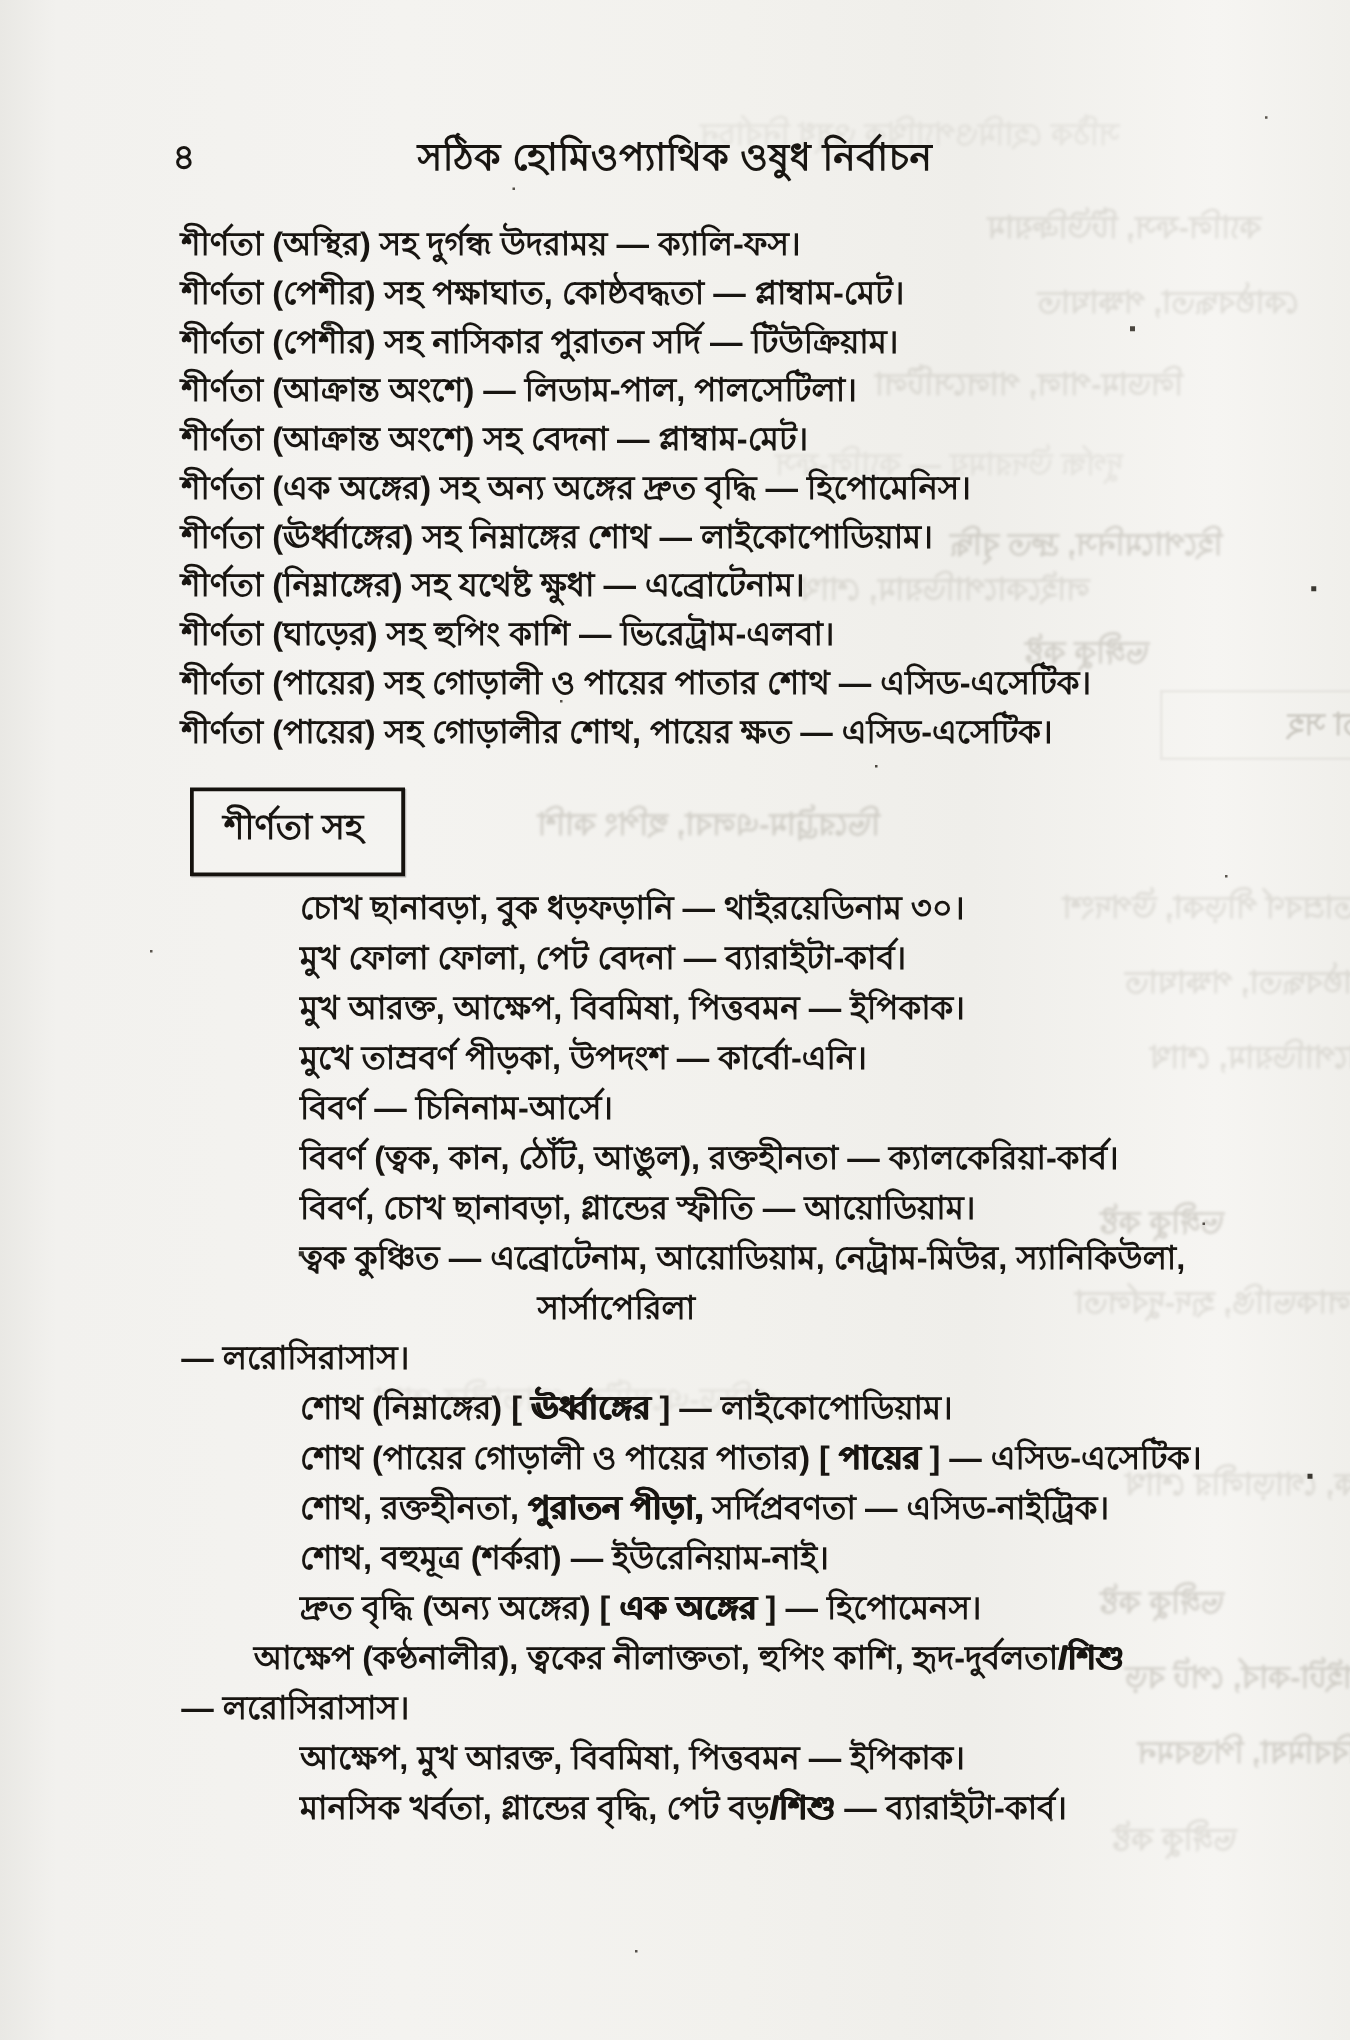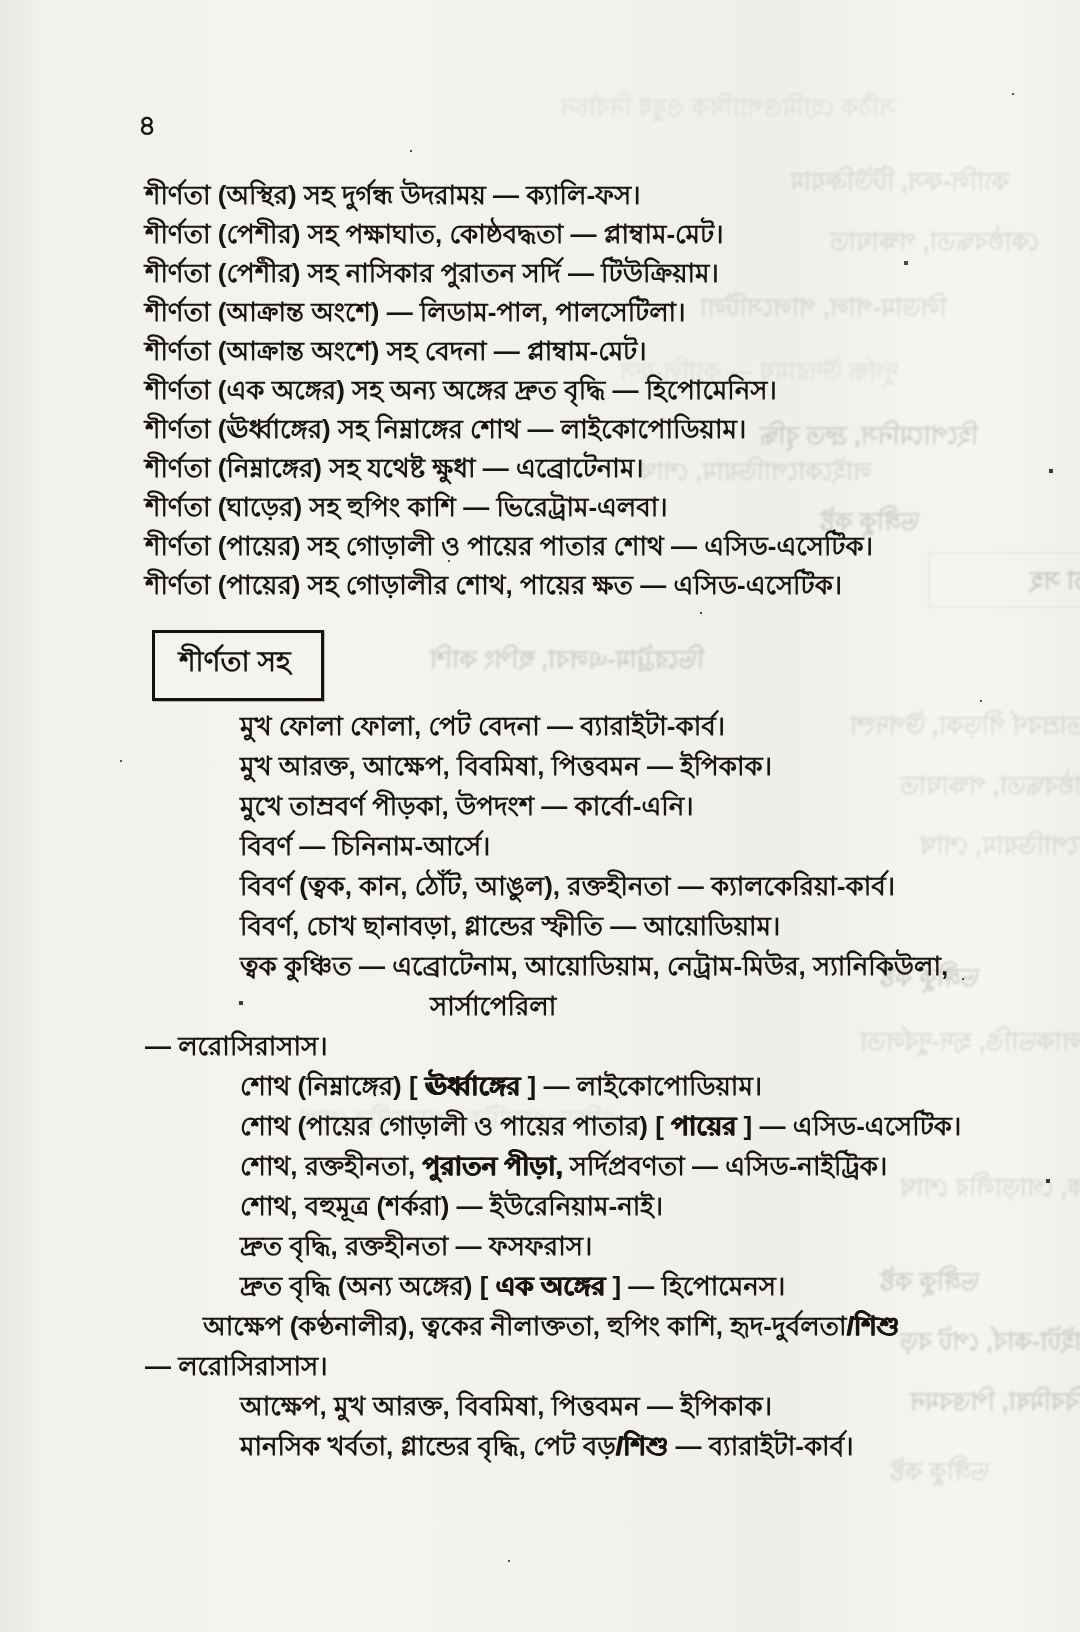--- a/index.html
+++ b/index.html
@@ -79,54 +79,55 @@
   <div class="ghost gC mir" style="left:880px;top:958px;">ভঙ্গীকু কষ্ট</div>
   <div class="ghost gB mir" style="left:860px;top:1022px;">তেলাকভাঙি, হৃদ-দুর্বলতা</div>
   <div class="ghost gA mir" style="left:300px;top:1100px;">এসিড-এসেটিক, গোড়ালীর শোথ</div>
   <div class="ghost gB mir" style="left:900px;top:1168px;">এসিড-এসেটিক, গোড়ালীর শোথ</div>
   <div class="ghost gC mir" style="left:880px;top:1262px;">ভঙ্গীকু কষ্ট</div>
   <div class="ghost gC mir" style="left:900px;top:1322px;">ব্যারাইটা-কার্ব, পেট বড়</div>
   <div class="ghost gC mir" style="left:910px;top:1382px;">ইপিকাক, বিবমিষা, পিত্তবমন</div>
   <div class="ghost gB mir" style="left:890px;top:1452px;">ভঙ্গীকু কষ্ট</div>
 
   <div class="page-number">৪</div>
+  <div class="title">সঠিক হোমিওপ্যাথিক ওষুধ নির্বাচন</div>
 
   <div class="sec sec1">
       <div class="line"><span>শীর্ণতা (অস্থির) সহ দুর্গন্ধ উদরাময় — ক্যালি-ফস।</span></div>
       <div class="line"><span>শীর্ণতা (পেশীর) সহ পক্ষাঘাত, কোষ্ঠবদ্ধতা — প্লাম্বাম-মেট।</span></div>
       <div class="line"><span>শীর্ণতা (পেশীর) সহ নাসিকার পুরাতন সর্দি — টিউক্রিয়াম।</span></div>
       <div class="line"><span>শীর্ণতা (আক্রান্ত অংশে) — লিডাম-পাল, পালসেটিলা।</span></div>
       <div class="line"><span>শীর্ণতা (আক্রান্ত অংশে) সহ বেদনা — প্লাম্বাম-মেট।</span></div>
       <div class="line"><span>শীর্ণতা (এক অঙ্গের) সহ অন্য অঙ্গের দ্রুত বৃদ্ধি — হিপোমেনিস।</span></div>
       <div class="line"><span>শীর্ণতা (ঊর্ধ্বাঙ্গের) সহ নিম্নাঙ্গের শোথ — লাইকোপোডিয়াম।</span></div>
       <div class="line"><span>শীর্ণতা (নিম্নাঙ্গের) সহ যথেষ্ট ক্ষুধা — এব্রোটেনাম।</span></div>
       <div class="line"><span>শীর্ণতা (ঘাড়ের) সহ হুপিং কাশি — ভিরেট্রাম-এলবা।</span></div>
       <div class="line"><span>শীর্ণতা (পায়ের) সহ গোড়ালী ও পায়ের পাতার শোথ — এসিড-এসেটিক।</span></div>
       <div class="line"><span>শীর্ণতা (পায়ের) সহ গোড়ালীর শোথ, পায়ের ক্ষত — এসিড-এসেটিক।</span></div>
     </div>
 
   <div class="heading-box">
     <span>শীর্ণতা সহ</span>
   </div>
 
   <div class="sec sec2">
+      <div class="line"><span>চোখ ছানাবড়া, বুক ধড়ফড়ানি — থাইরয়েডিনাম ৩০।</span></div>
       <div class="line"><span>মুখ ফোলা ফোলা, পেট বেদনা — ব্যারাইটা-কার্ব।</span></div>
       <div class="line"><span>মুখ আরক্ত, আক্ষেপ, বিবমিষা, পিত্তবমন — ইপিকাক।</span></div>
       <div class="line"><span>মুখে তাম্রবর্ণ পীড়কা, উপদংশ — কার্বো-এনি।</span></div>
       <div class="line"><span>বিবর্ণ — চিনিনাম-আর্সে।</span></div>
       <div class="line"><span>বিবর্ণ (ত্বক, কান, ঠোঁট, আঙুল), রক্তহীনতা — ক্যালকেরিয়া-কার্ব।</span></div>
       <div class="line"><span>বিবর্ণ, চোখ ছানাবড়া, গ্লান্ডের স্ফীতি — আয়োডিয়াম।</span></div>
       <div class="line"><span>ত্বক কুঞ্চিত — এব্রোটেনাম, আয়োডিয়াম, নেট্রাম-মিউর, স্যানিকিউলা,</span></div>
       <div class="line center"><span>সার্সাপেরিলা</span></div>
       <div class="line right"><span>— লরোসিরাসাস।</span></div>
       <div class="line"><span>শোথ (নিম্নাঙ্গের) [ </span><span class="xb">ঊর্ধ্বাঙ্গের</span><span> ] — লাইকোপোডিয়াম।</span></div>
       <div class="line"><span>শোথ (পায়ের গোড়ালী ও পায়ের পাতার) [ </span><span class="xb">পায়ের</span><span> ] — এসিড-এসেটিক।</span></div>
       <div class="line"><span>শোথ, রক্তহীনতা, </span><span class="xb">পুরাতন পীড়া,</span><span> সর্দিপ্রবণতা — এসিড-নাইট্রিক।</span></div>
       <div class="line"><span>শোথ, বহুমূত্র (শর্করা) — ইউরেনিয়াম-নাই।</span></div>
-      <div class="line"><span>দ্রুত বৃদ্ধি, রক্তহীনতা — ফসফরাস।</span></div>
       <div class="line"><span>দ্রুত বৃদ্ধি (অন্য অঙ্গের) [ </span><span class="xb">এক অঙ্গের</span><span> ] — হিপোমেনস।</span></div>
       <div class="line flush"><span>আক্ষেপ (কণ্ঠনালীর), ত্বকের নীলাক্ততা, হুপিং কাশি, হৃদ-দুর্বলতা</span><span class="xb">/শিশু</span></div>
       <div class="line right"><span>— লরোসিরাসাস।</span></div>
       <div class="line"><span>আক্ষেপ, মুখ আরক্ত, বিবমিষা, পিত্তবমন — ইপিকাক।</span></div>
       <div class="line"><span>মানসিক খর্বতা, গ্লান্ডের বৃদ্ধি, পেট বড়</span><span class="xb">/শিশু</span><span> — ব্যারাইটা-কার্ব।</span></div>
     </div>
 
   <div class="specks"></div>
 </div>
 

